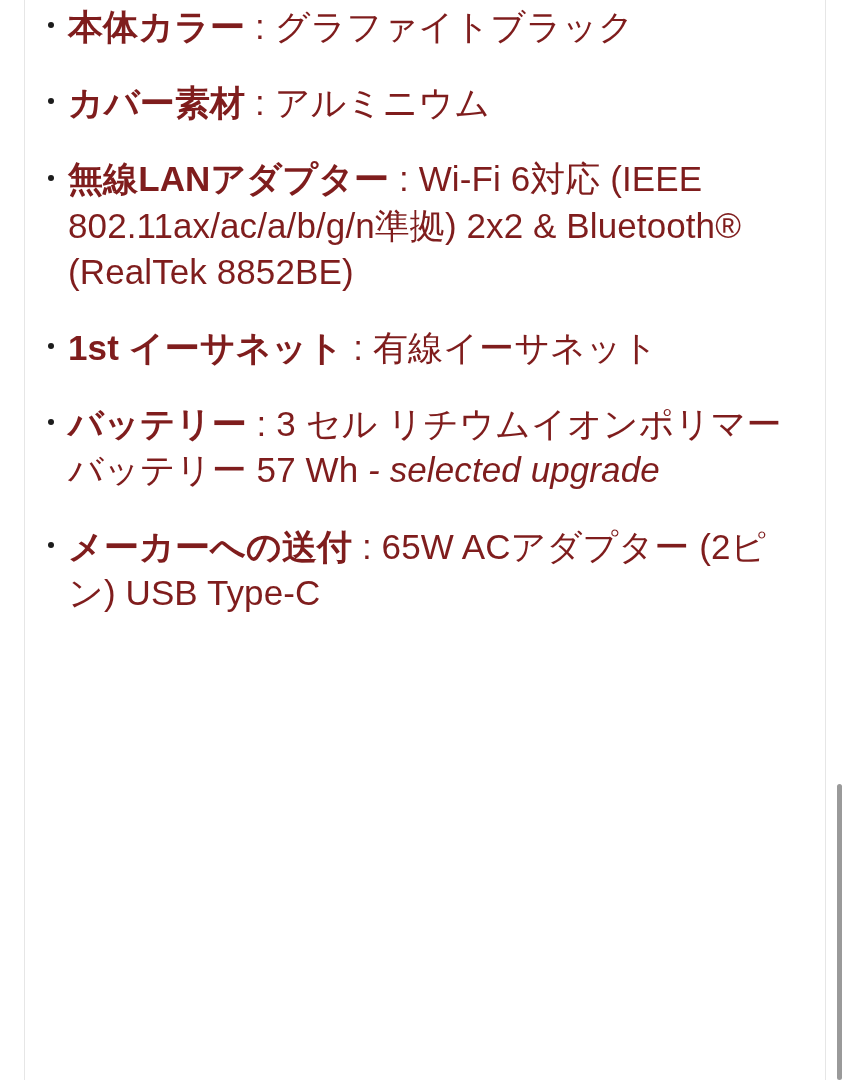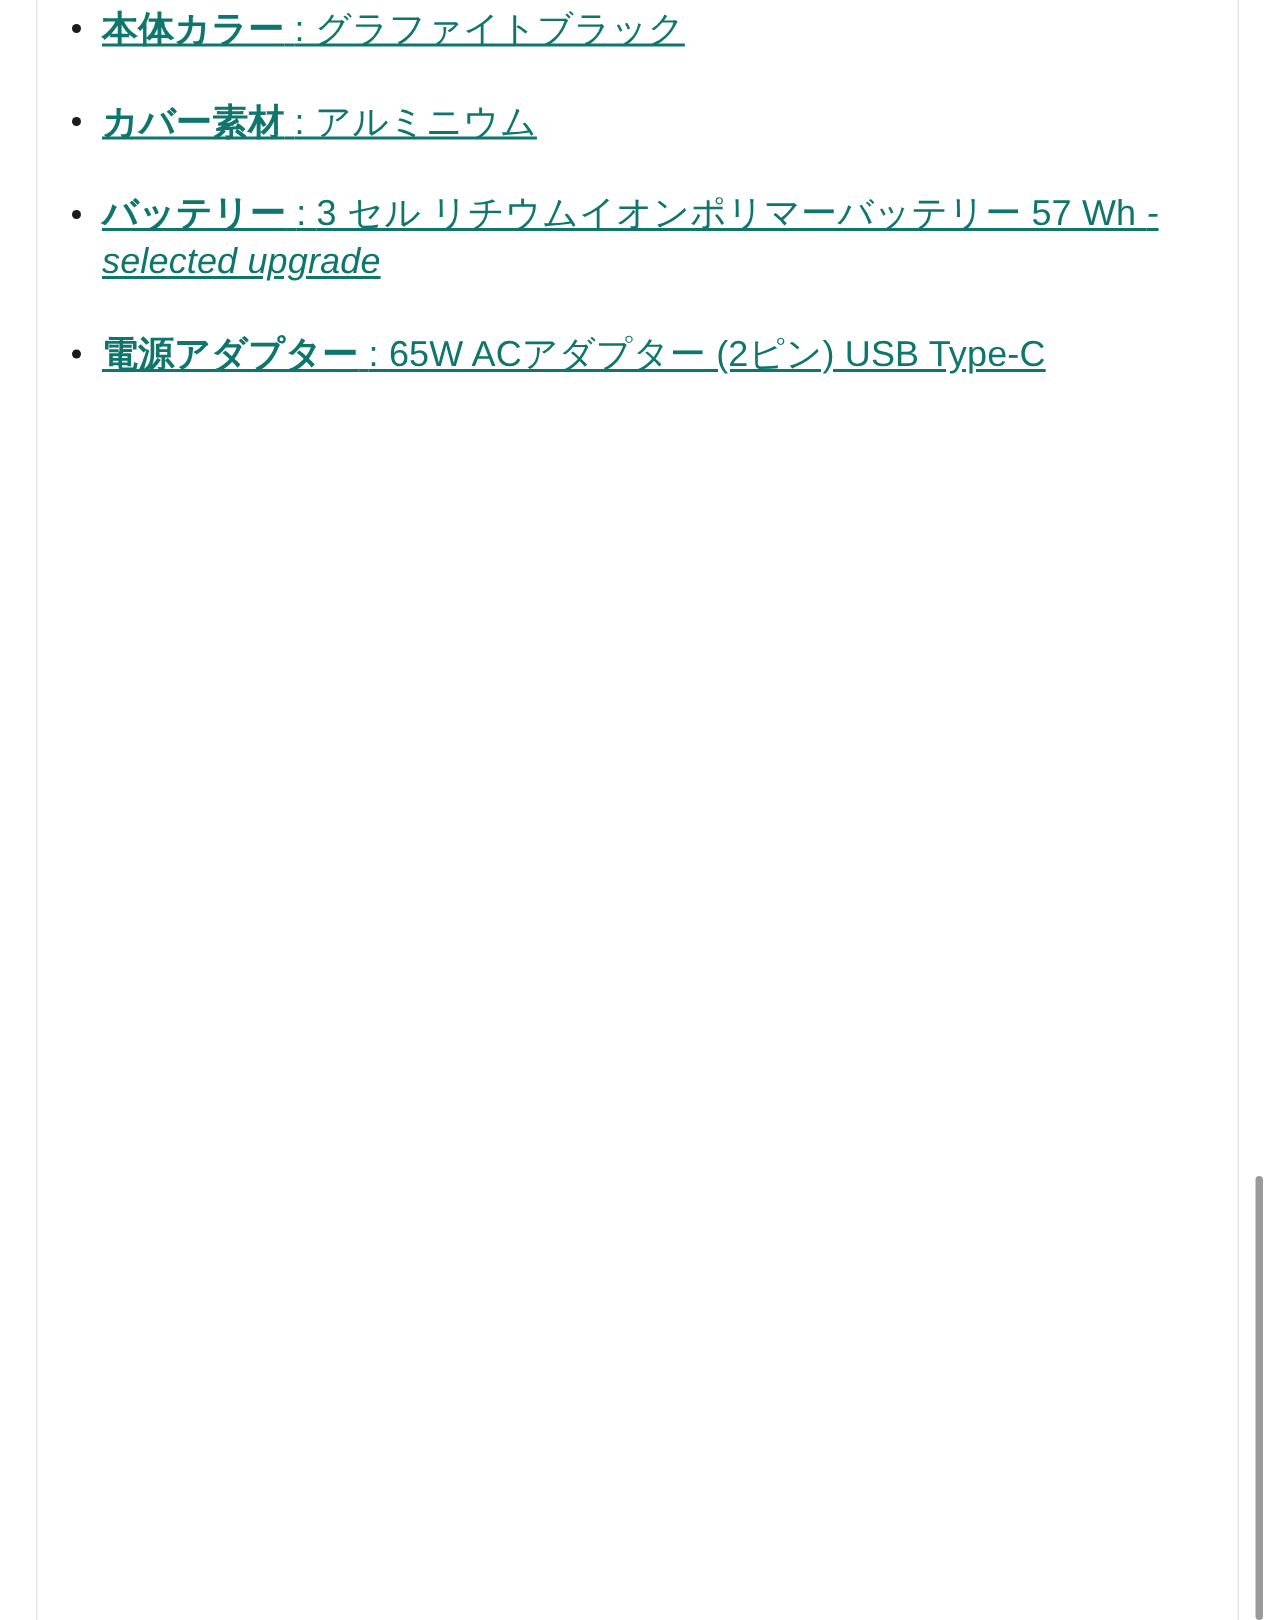--- a/index.html
+++ b/index.html
@@ -42,26 +42,25 @@
     top: 4px;
     margin: 0;
     padding: 0;
     list-style: none;
   }
 
   .spec-item {
     position: relative;
     padding-left: 24px;
     margin: 0 0 30px 0;
-    font-size: 24px;
+    font-size: 35px;
     line-height: 1.32;
     letter-spacing: 0.1px;
-    color: #0f766e;
+    color: #7f1d1d;
     word-break: break-word;
-    text-decoration: underline;
   }
 
   .spec-item:last-child {
     margin-bottom: 0;
   }
 
   .bullet {
     position: absolute;
     left: 4px;
     top: 0.52em;
@@ -126,35 +125,49 @@
     </li>
 
     <li class="spec-item">
       <span class="bullet"></span>
       <span class="spec-label">カバー素材</span>
       <span class="spec-sep"> : </span>
       <span class="spec-value">アルミニウム</span>
       <span class="spec-note"></span>
     </li>
 
+    <li class="spec-item">
+      <span class="bullet"></span>
+      <span class="spec-label">無線LANアダプター</span>
+      <span class="spec-sep"> : </span>
+      <span class="spec-value">Wi-Fi 6対応 (IEEE 802.11ax/ac/a/b/g/n準拠) 2x2 &amp; Bluetooth® (RealTek 8852BE)</span>
+      <span class="spec-note"></span>
+    </li>
 
+    <li class="spec-item">
+      <span class="bullet"></span>
+      <span class="spec-label">1st イーサネット</span>
+      <span class="spec-sep"> : </span>
+      <span class="spec-value">有線イーサネット</span>
+      <span class="spec-note"></span>
+    </li>
 
 
 
     <li class="spec-item">
       <span class="bullet"></span>
       <span class="spec-label">バッテリー</span>
       <span class="spec-sep"> : </span>
       <span class="spec-value">3 セル リチウムイオンポリマーバッテリー 57 Wh </span>
       <span class="spec-note">- selected upgrade</span>
     </li>
 
     <li class="spec-item">
       <span class="bullet"></span>
-      <span class="spec-label">電源アダプター</span>
+      <span class="spec-label">メーカーへの送付</span>
       <span class="spec-sep"> : </span>
       <span class="spec-value">65W ACアダプター (2ピン) USB Type-C</span>
       <span class="spec-note"></span>
     </li>
 
 
 
   </ul>
 
   <div class="scrollbar-track">

